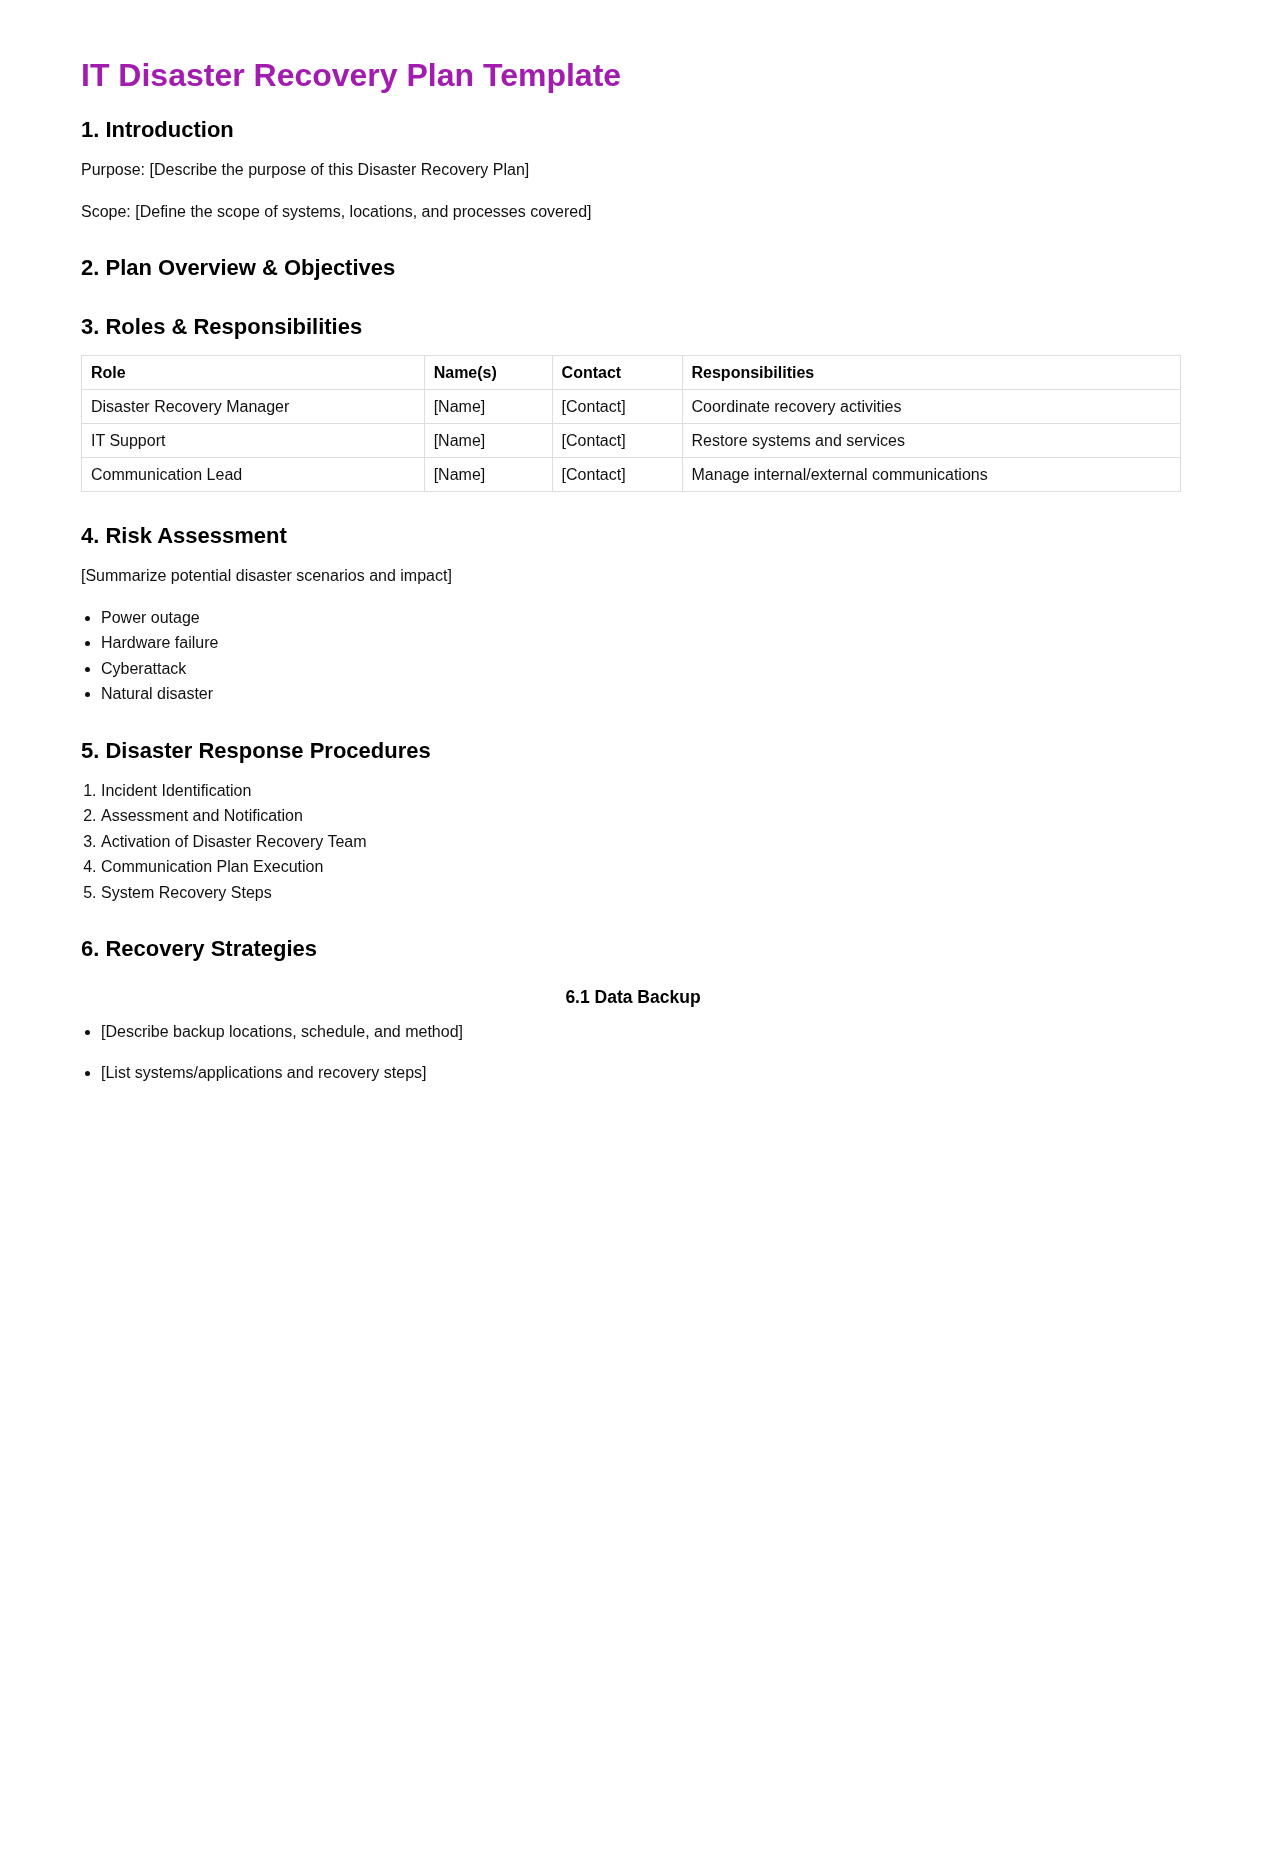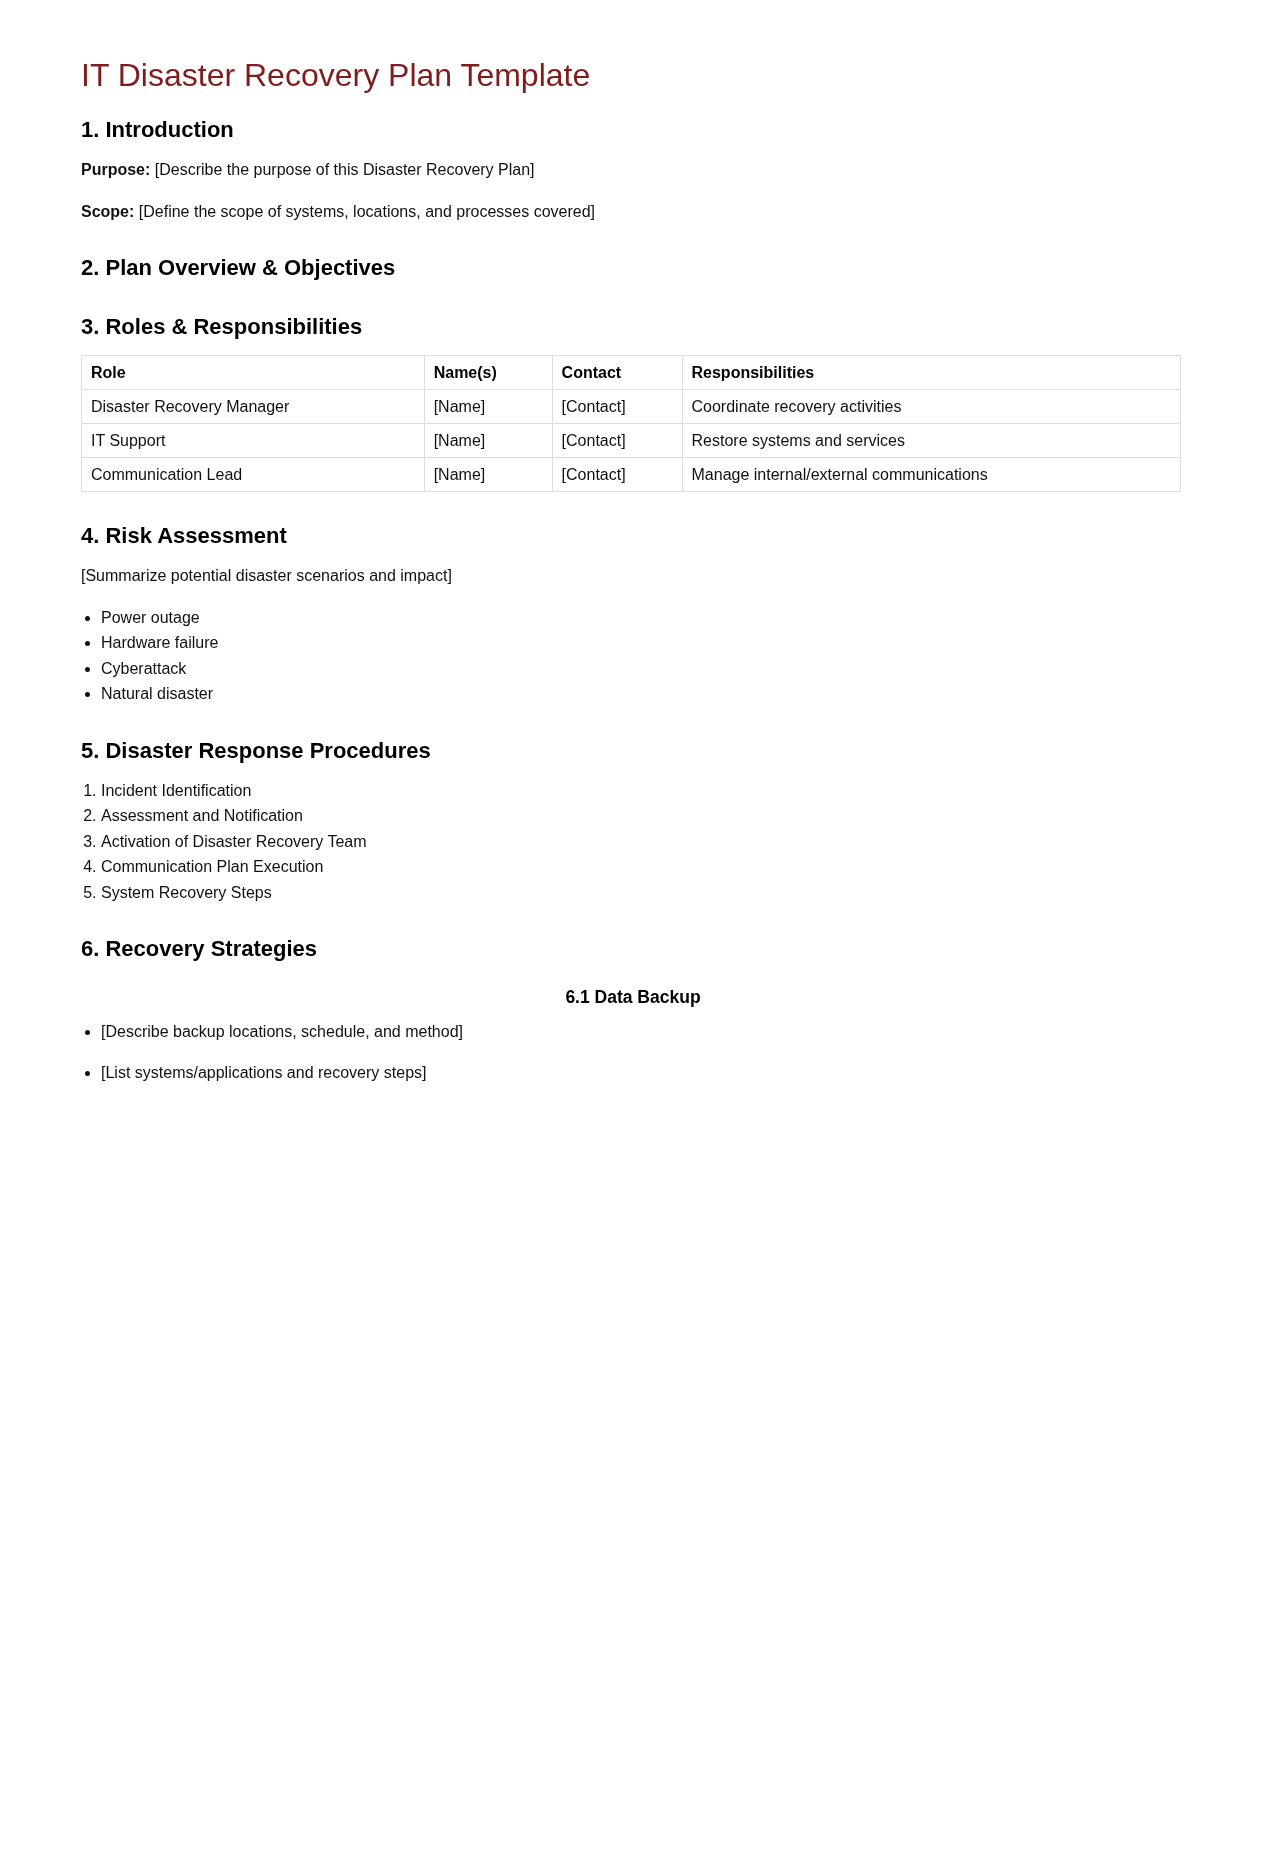--- a/index.html
+++ b/index.html
@@ -14,45 +14,45 @@
       color: #111111;
       font-size: 16px;
       line-height: 1.6;
     }
     .page {
       padding: 40px 82px 40px 81px;
       max-width: 1100px;
     }
     h1 {
       font-size: 32px;
-      font-weight: normal;
+      font-weight: bold;
       margin: 16px 0 20px 0;
       line-height: 1.2;
-      color: #7f1d1d;
+      color: #a21caf;
     }
     h2 {
       font-size: 22px;
       font-weight: bold;
       margin: 30px 0 12px 0;
       line-height: 1.3;
       color: #000;
     }
     h2.first { margin-top: 22px; }
     h3 {
       font-size: 17.5px;
       font-weight: bold;
       margin: 22px 0 10px 4px;
       line-height: 1.3;
       color: #000;
       text-align: center;
     }
     p {
       margin: 12px 0 16px 0;
     }
-    strong { font-weight: bold; }
+    strong { font-weight: normal; }
     ul, ol {
       margin: 10px 0 16px 0;
       padding-left: 20px;
     }
     li { line-height: 25.6px; }
     table {
       width: 1100px;
       border-collapse: collapse;
       margin: 14px 0 20px 0;
       border-radius: 30px;

